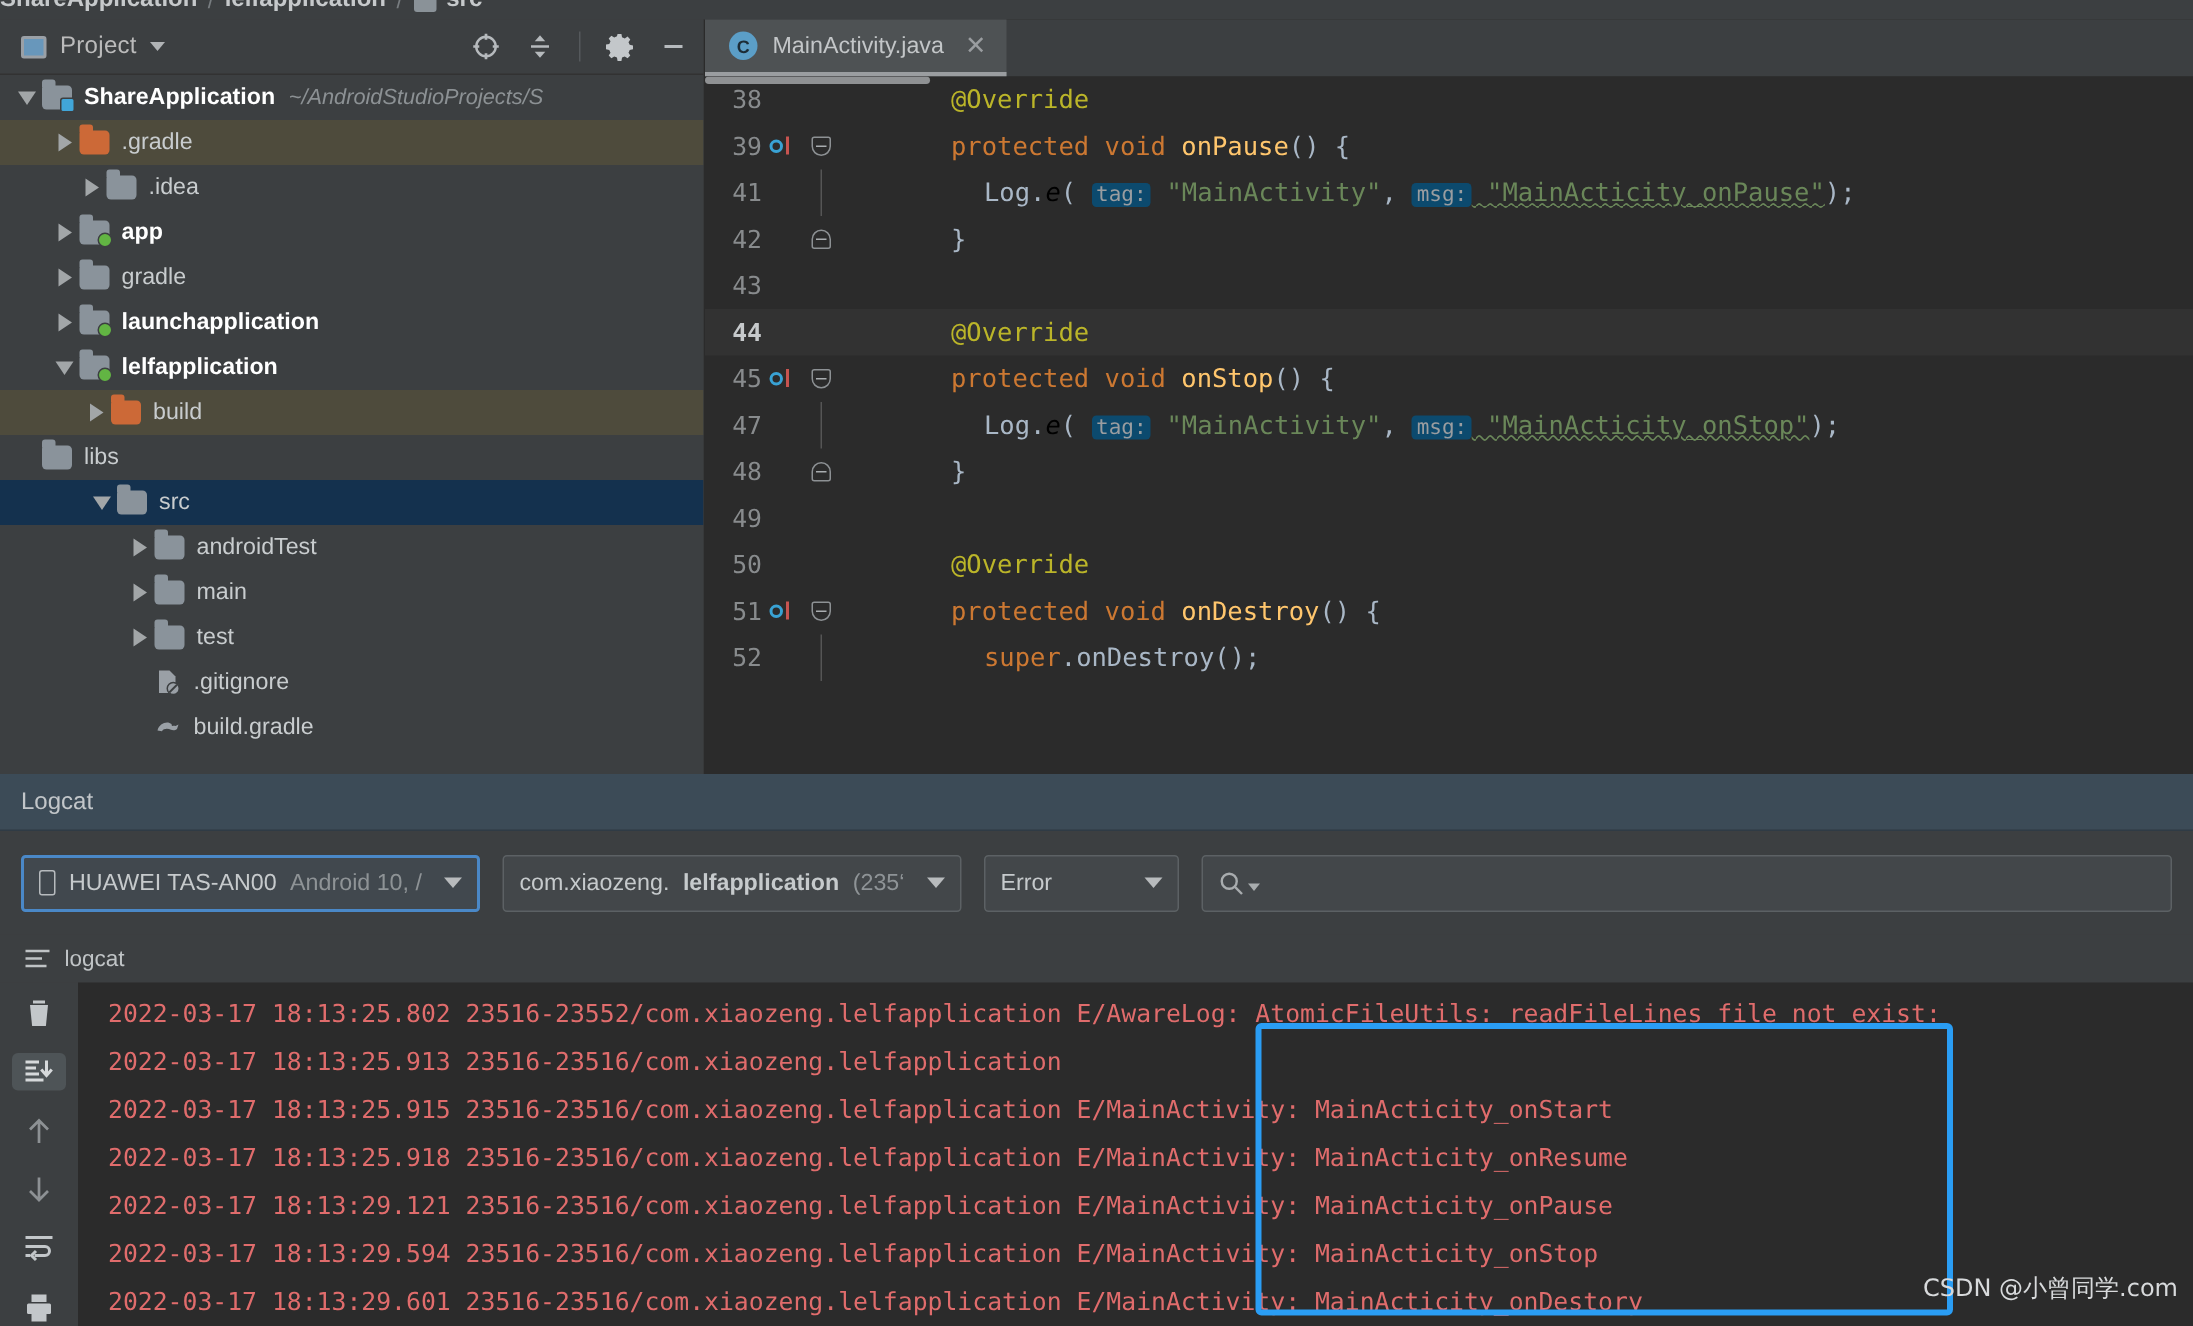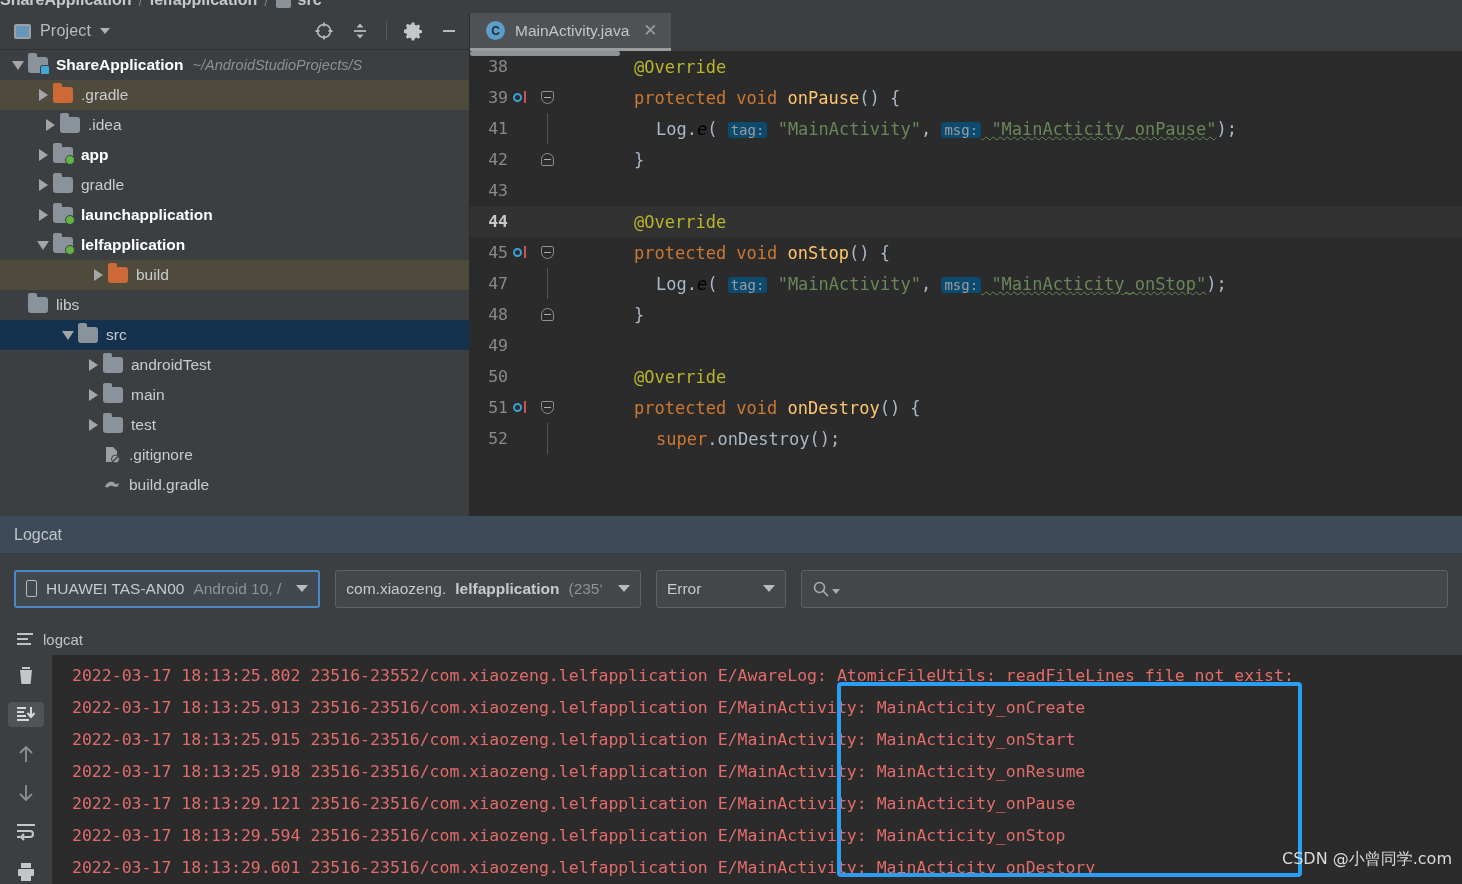--- a/index.html
+++ b/index.html
@@ -313,21 +313,21 @@
           <span class="nlabel bold">ShareApplication</span>
           <span class="npath">~/AndroidStudioProjects/S</span>
         </div>
         <div class="node hl" style="padding-left: 33px;">
           <span class="arrow">
             <i></i>
           </span>
           <span class="folder orange"></span>
           <span class="nlabel">.gradle</span>
         </div>
-        <div class="node" style="padding-left: 40px;">
+        <div class="node" style="padding-left: 51px;">
           <span class="arrow">
             <i></i>
           </span>
           <span class="folder"></span>
           <span class="nlabel">.idea</span>
         </div>
         <div class="node" style="padding-left: 33px;">
           <span class="arrow">
             <i></i>
           </span>
@@ -348,21 +348,21 @@
           <span class="folder mod"></span>
           <span class="nlabel bold">launchapplication</span>
         </div>
         <div class="node" style="padding-left: 33px;">
           <span class="arrow open">
             <i></i>
           </span>
           <span class="folder mod"></span>
           <span class="nlabel bold">lelfapplication</span>
         </div>
-        <div class="node hl" style="padding-left: 88px;">
+        <div class="node hl" style="padding-left: 54px;">
           <span class="arrow">
             <i></i>
           </span>
           <span class="folder orange"></span>
           <span class="nlabel">build</span>
         </div>
         <div class="node" style="">
           <span class="arrow"></span>
           <span class="folder"></span>
           <span class="nlabel">libs</span>
@@ -517,21 +517,21 @@
               <svg width="22" height="22" viewBox="0 0 22 22">
                 <rect x="6" y="2" width="10" height="5" fill="#c3c7ca"></rect>
                 <rect x="3" y="8" width="16" height="7" rx="1" fill="#c3c7ca"></rect>
                 <rect x="6" y="15" width="10" height="5" fill="#c3c7ca"></rect>
               </svg>
             </div>
           </div>
         <div class="log-output">
           <div id="log-lines">
               <div class="log-line"><span>2022-03-17 18:13:25.802 23516-23552/com.xiaozeng.lelfapplication</span><span class="log-msg"> E/AwareLog: AtomicFileUtils: readFileLines file not exist:</span></div>
-              <div class="log-line"><span>2022-03-17 18:13:25.913 23516-23516/com.xiaozeng.lelfapplication</span><span class="log-msg"> E/MainActivity: MainActicity_onCreate</span></div>
+              <div class="log-line"><span>2022-03-17 18:13:25.913 23516-23516/com.xiaozeng.lelfapplication</span></div>
               <div class="log-line"><span>2022-03-17 18:13:25.915 23516-23516/com.xiaozeng.lelfapplication</span><span class="log-msg"> E/MainActivity: MainActicity_onStart</span></div>
               <div class="log-line"><span>2022-03-17 18:13:25.918 23516-23516/com.xiaozeng.lelfapplication</span><span class="log-msg"> E/MainActivity: MainActicity_onResume</span></div>
               <div class="log-line"><span>2022-03-17 18:13:29.121 23516-23516/com.xiaozeng.lelfapplication</span><span class="log-msg"> E/MainActivity: MainActicity_onPause</span></div>
               <div class="log-line"><span>2022-03-17 18:13:29.594 23516-23516/com.xiaozeng.lelfapplication</span><span class="log-msg"> E/MainActivity: MainActicity_onStop</span></div>
               <div class="log-line"><span>2022-03-17 18:13:29.601 23516-23516/com.xiaozeng.lelfapplication</span><span class="log-msg"> E/MainActivity: MainActicity_onDestory</span></div>
             </div>
           <div class="hl-box"></div>
           <div class="watermark">CSDN @小曾同学.com</div>
         </div>
       </div>

